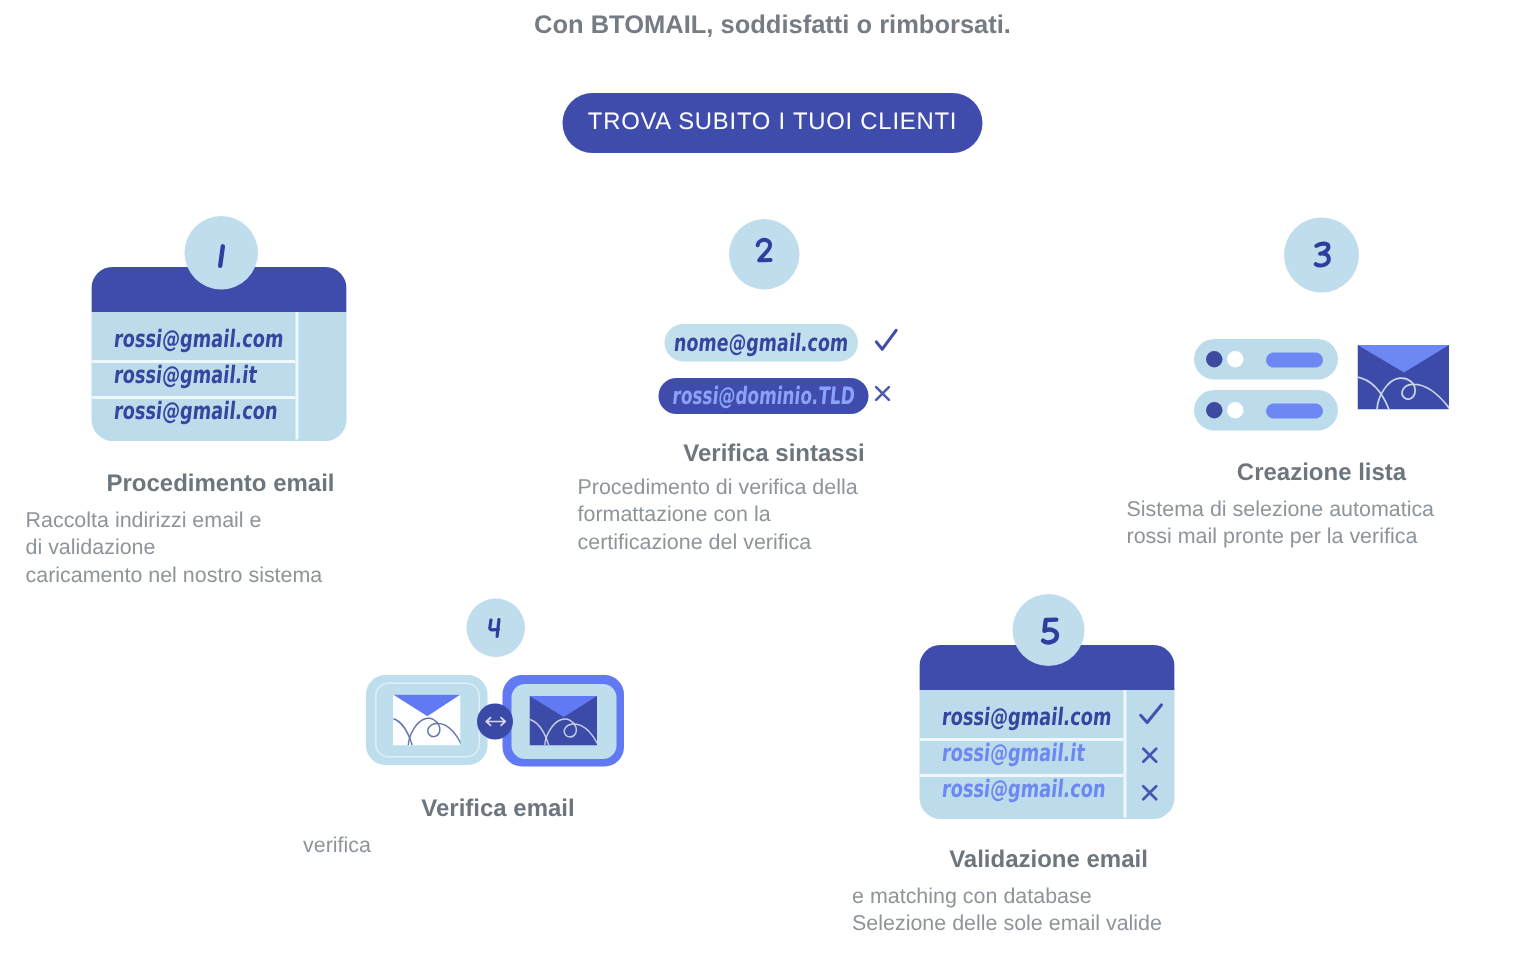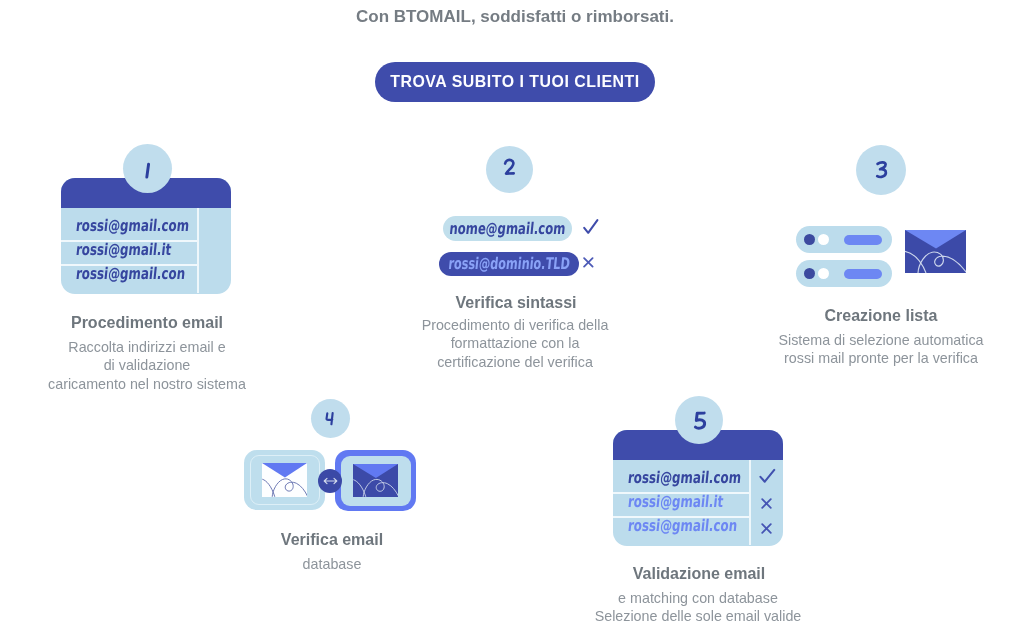--- a/index.html
+++ b/index.html
@@ -6,26 +6,26 @@
   html,body{margin:0;padding:0;}
   body{width:1024px;height:638px;background:#fff;font-family:"Liberation Sans",sans-serif;
        overflow:hidden;position:relative;-webkit-font-smoothing:antialiased;}
   .stage{position:absolute;left:0;top:0;width:1024px;height:638px;}
   .abs{position:absolute;}
 
   
   .headline{left:3px;top:7px;width:1024px;text-align:center;font-size:17px;font-weight:700;
             color:#757c83;}
   .cta{left:375px;top:61.5px;width:279.5px;height:40.5px;border-radius:20.5px;background:#3f4cab;
-       color:#fdfdff;font-size:15.9px;font-weight:700;letter-spacing:.52px;text-indent:.52px;
+       color:#fdfdff;font-size:15.9px;font-weight:400;letter-spacing:.52px;text-indent:.52px;
        display:flex;align-items:center;justify-content:center;cursor:pointer;}
 
   
   .step-title{font-size:16px;font-weight:700;color:#6e767d;text-align:center;line-height:18px;}
-  .step-desc{font-size:14.3px;color:#8d949b;text-align:center;line-height:18.7px;}
+  .step-desc{font-size:14.3px;color:#8d949b;line-height:18.7px;}
 
   
   .bubble{border-radius:50%;background:#c0dded;display:flex;align-items:center;justify-content:center;}
   .bubble svg{display:block;}
   .num-text{position:absolute;width:0;height:0;overflow:hidden;opacity:0;}
 
   
   .card{border-radius:14px;background:#bcdcec;overflow:hidden;}
   .card-head{position:absolute;left:0;top:0;width:100%;background:#3f4cab;}
   .card-vline{position:absolute;background:#eef7fb;width:1.6px;}
@@ -162,21 +162,21 @@
         </g>
       </svg>
     </div>
     <div class="abs" style="left:318px;top:469px;width:24px;height:24px;border-radius:50%;background:#3b49a6;display:flex;align-items:center;justify-content:center">
       <svg width="15" height="8" viewBox="0 0 15 8">
         <path d="M1.2 4 H13.8 M4.0 1.4 L1.2 4 L4.0 6.6 M11.0 1.4 L13.8 4 L11.0 6.6" stroke="#d4dced" stroke-width="1.15" fill="none" stroke-linecap="round" stroke-linejoin="round"></path>
       </svg>
     </div>
     <div class="abs step-title" style="left:232px;top:531px;width:200px">Verifica email</div>
     <div class="abs step-desc" style="left:202px;top:554.5px;width:260px">
-      <div>database</div>
+      <div>verifica</div>
     </div>
   </div>
 
   <div class="abs" style="left:0;top:0">
     <div class="abs card" style="left:613px;top:430px;width:170px;height:115.5px">
       <div class="card-head" style="height:30.3px"></div>
       <div class="card-vline" style="left:136px;top:30.3px;height:85.2px"></div>
       <div class="card-hline" style="left:0;top:62px;width:136px"></div>
       <div class="card-hline" style="left:0;top:86px;width:136px"></div>
       <div class="mail" style="left:15px;top:38px">rossi@gmail.com</div>

